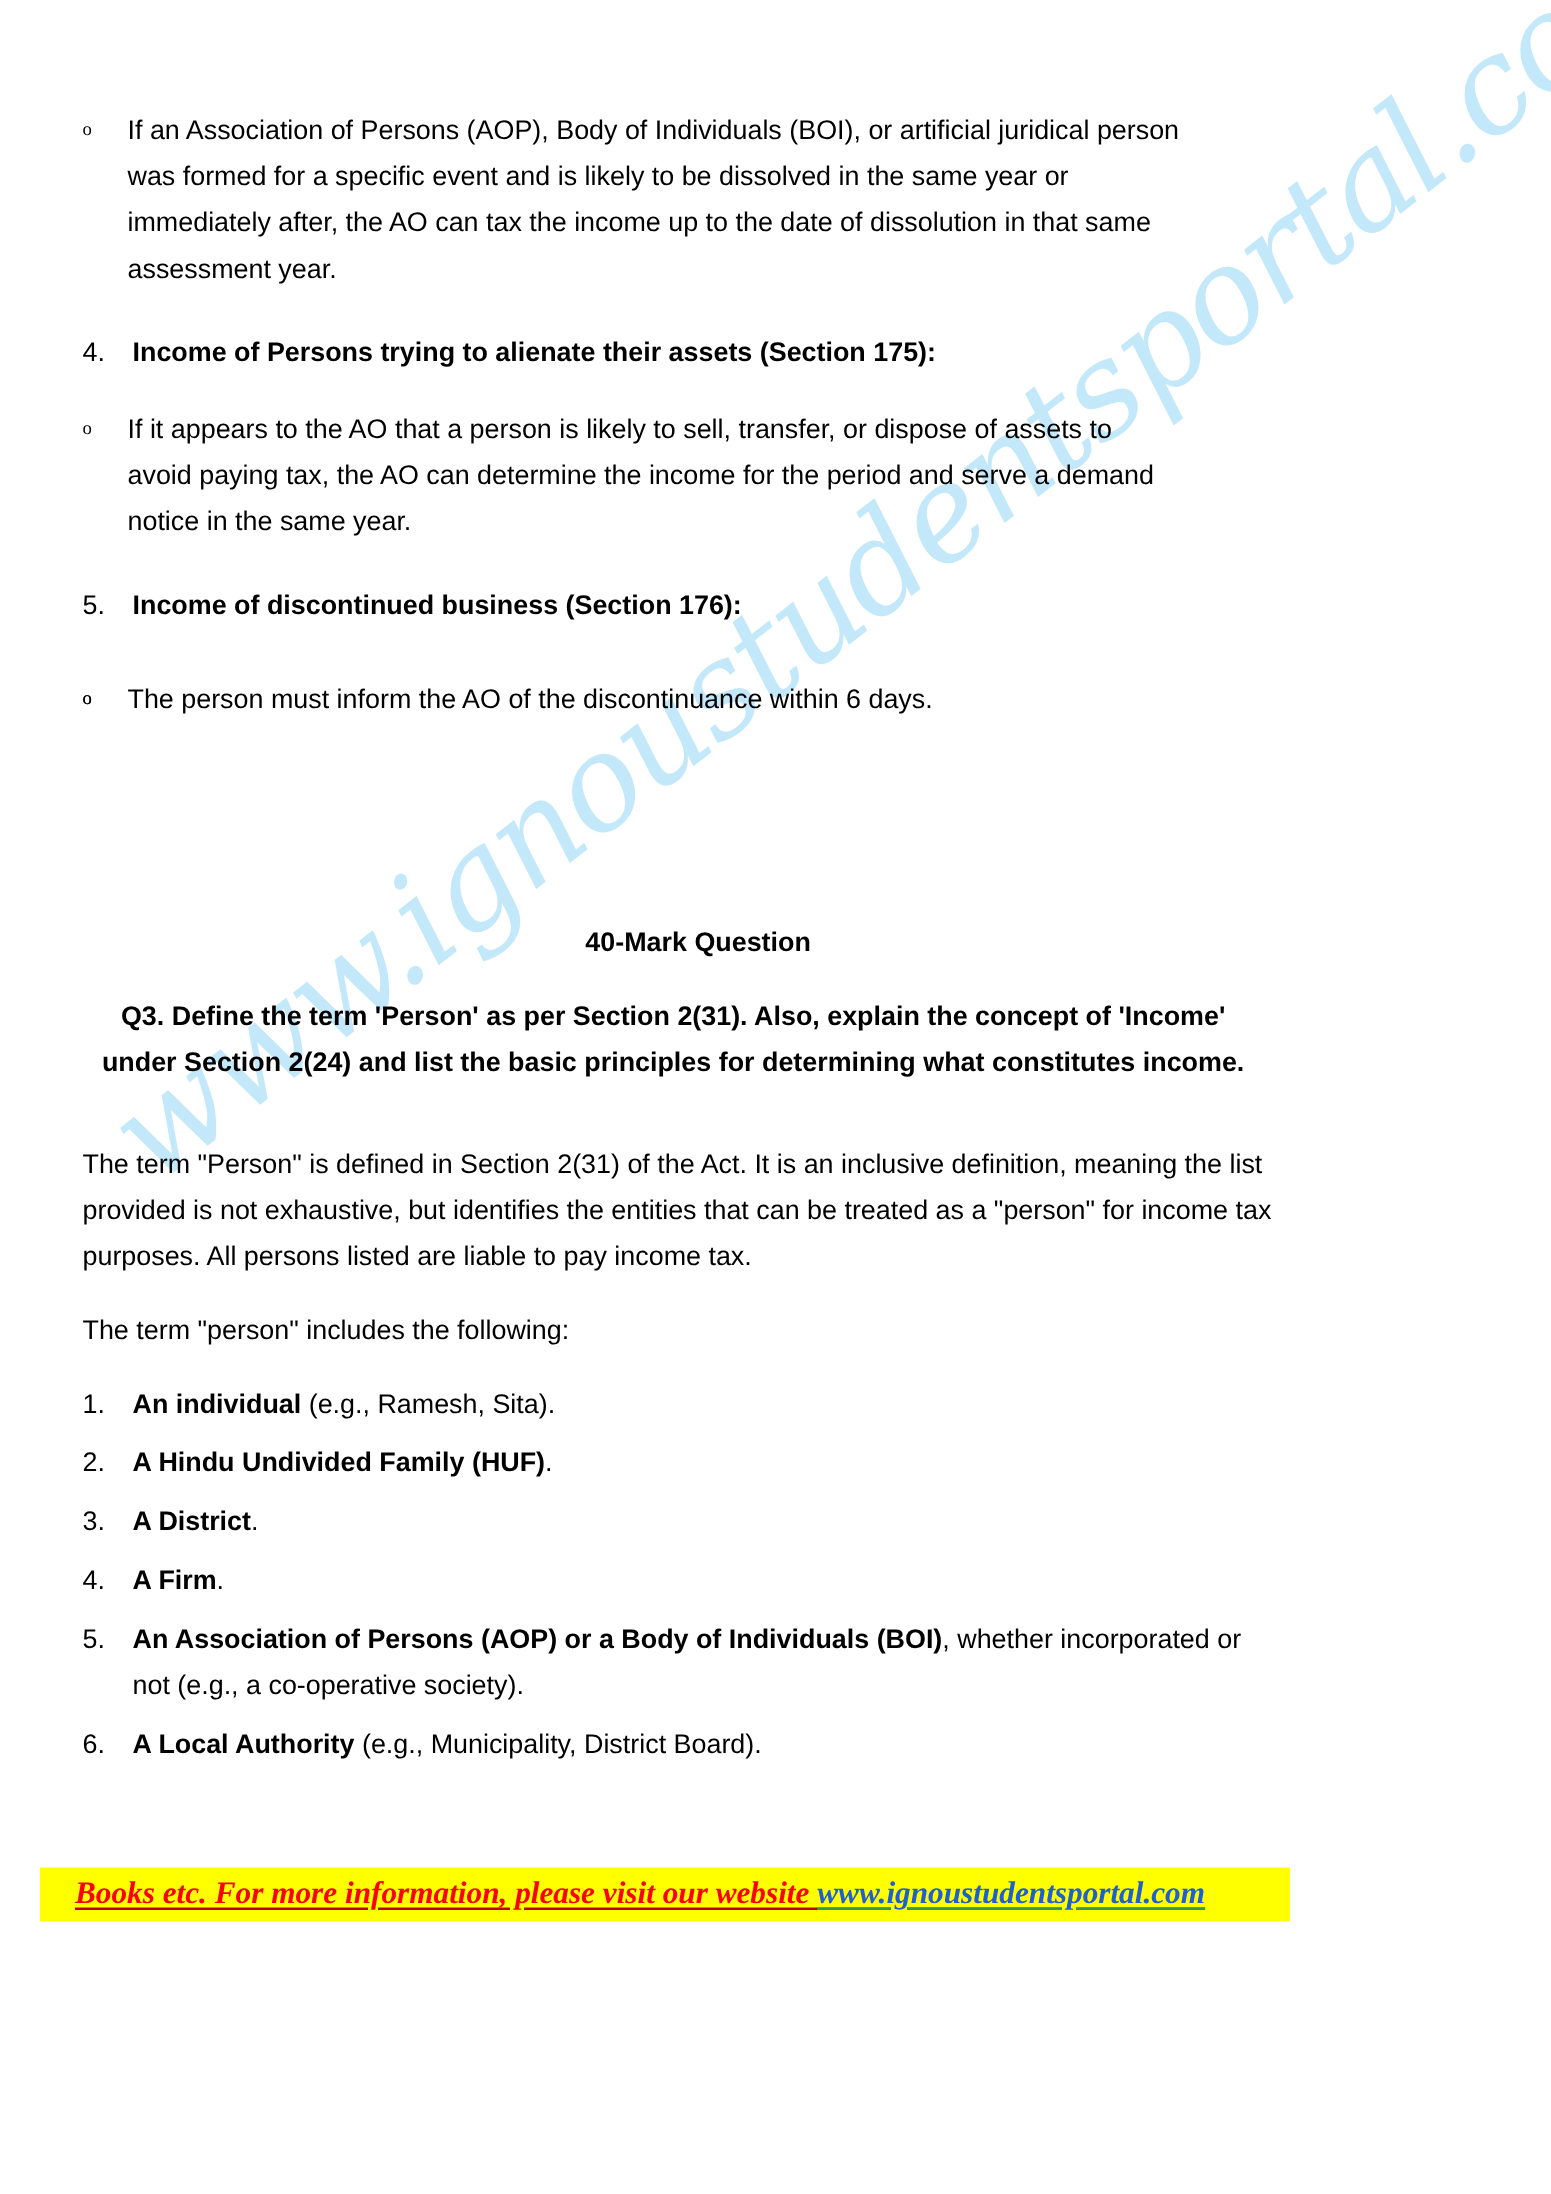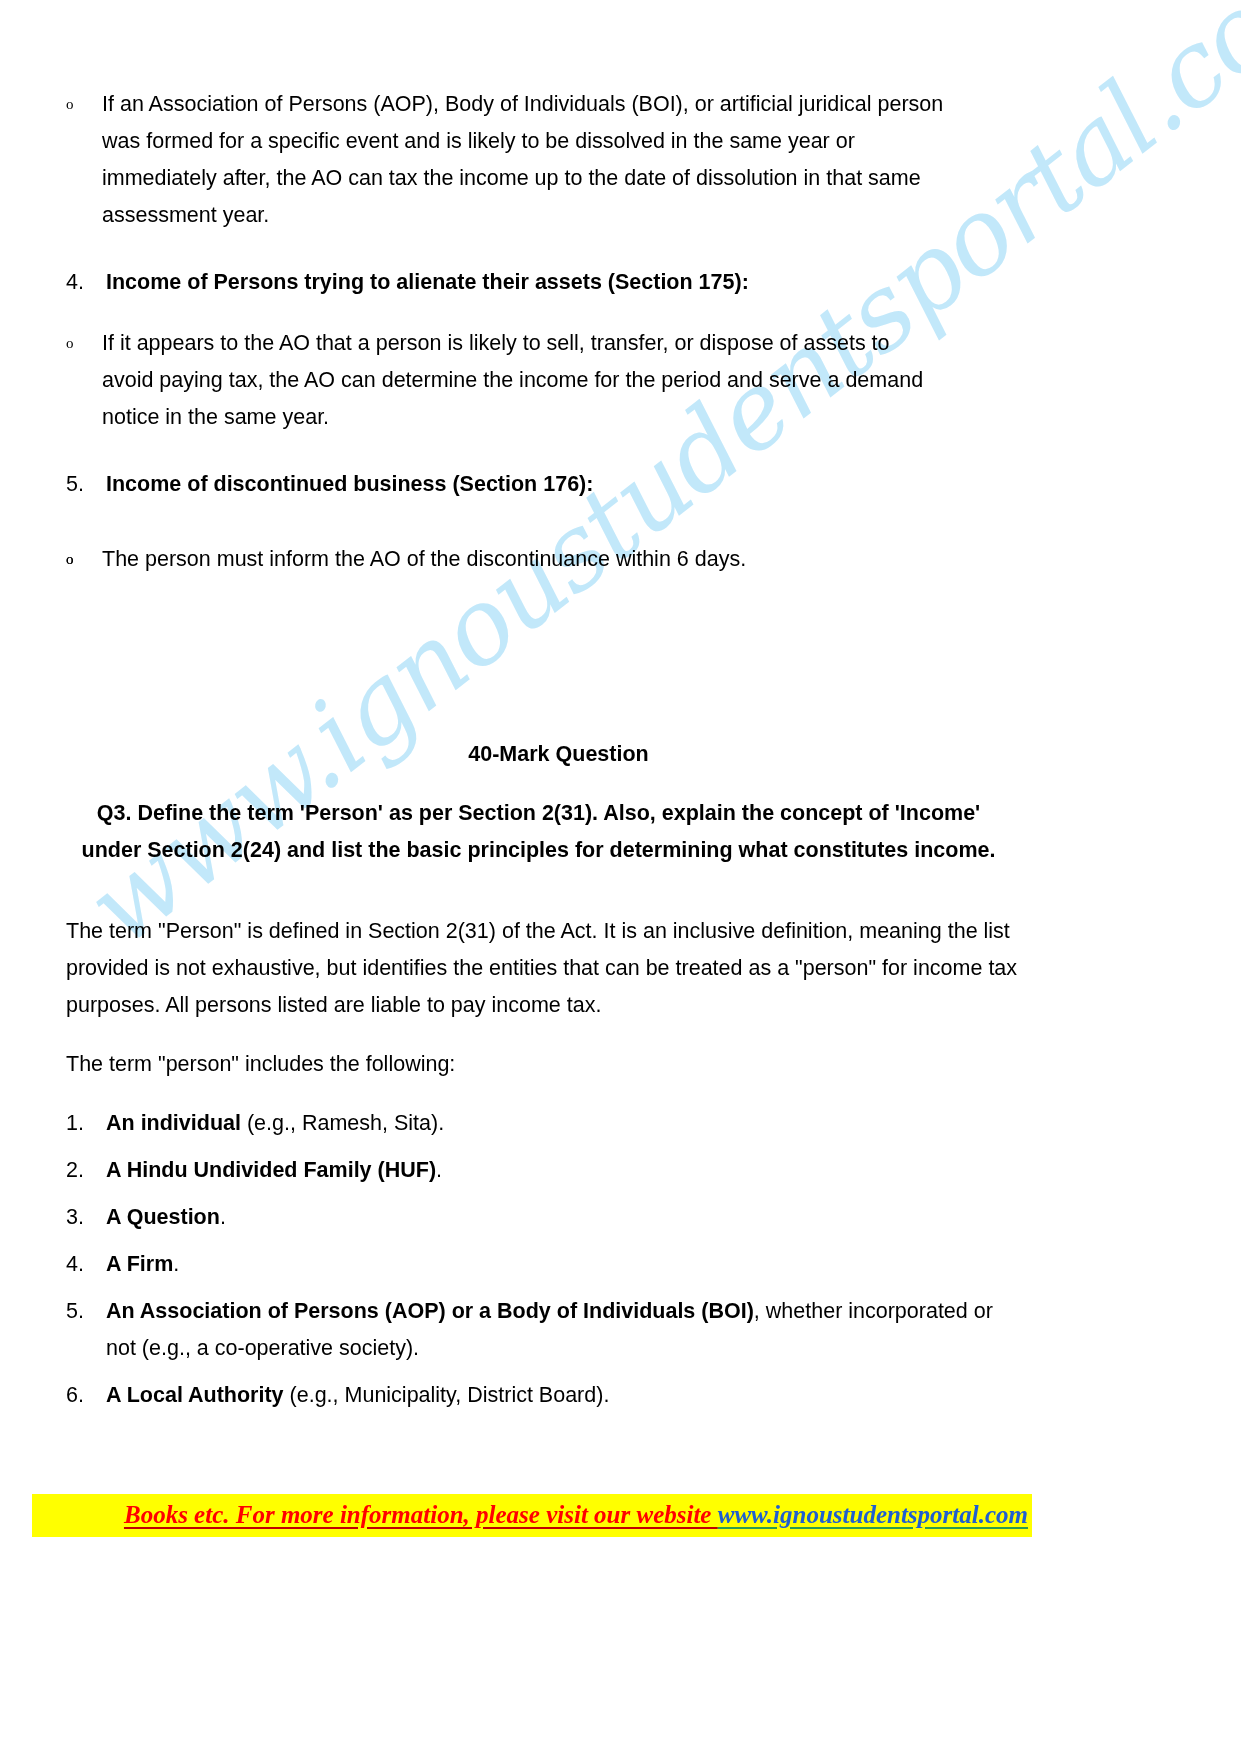--- a/index.html
+++ b/index.html
@@ -139,21 +139,21 @@
     font-weight: bold;
     font-size: 25px;
     line-height: 38px;
     color: #ff0000;
     white-space: nowrap;
     text-decoration: underline;
     text-decoration-color: #c00000;
     text-underline-offset: 4px;
   }
   #footer-banner .line.second {
-    text-align: right;
+    text-align: left;
     padding-left: 24px;
   }
   #footer-banner .url {
     color: #1f5fd0;
     text-decoration: underline;
     text-decoration-color: #2e9b4f;
     text-underline-offset: 4px;
   }
 </style>
 </head>
@@ -237,21 +237,21 @@
       <li>
         <span class="num">1.</span>
         <b>An individual</b><span> (e.g., Ramesh, Sita).</span>
       </li>
       <li>
         <span class="num">2.</span>
         <b>A Hindu Undivided Family (HUF)</b><span>.</span>
       </li>
       <li>
         <span class="num">3.</span>
-        <b>A Question</b><span>.</span>
+        <b>A District</b><span>.</span>
       </li>
       <li>
         <span class="num">4.</span>
         <b>A Firm</b><span>.</span>
       </li>
       <li>
         <span class="num">5.</span>
         <b>An Association of Persons (AOP) or a Body of Individuals (BOI)</b><span>, whether incorporated or not (e.g., a co-operative society).</span>
       </li>
       <li>

